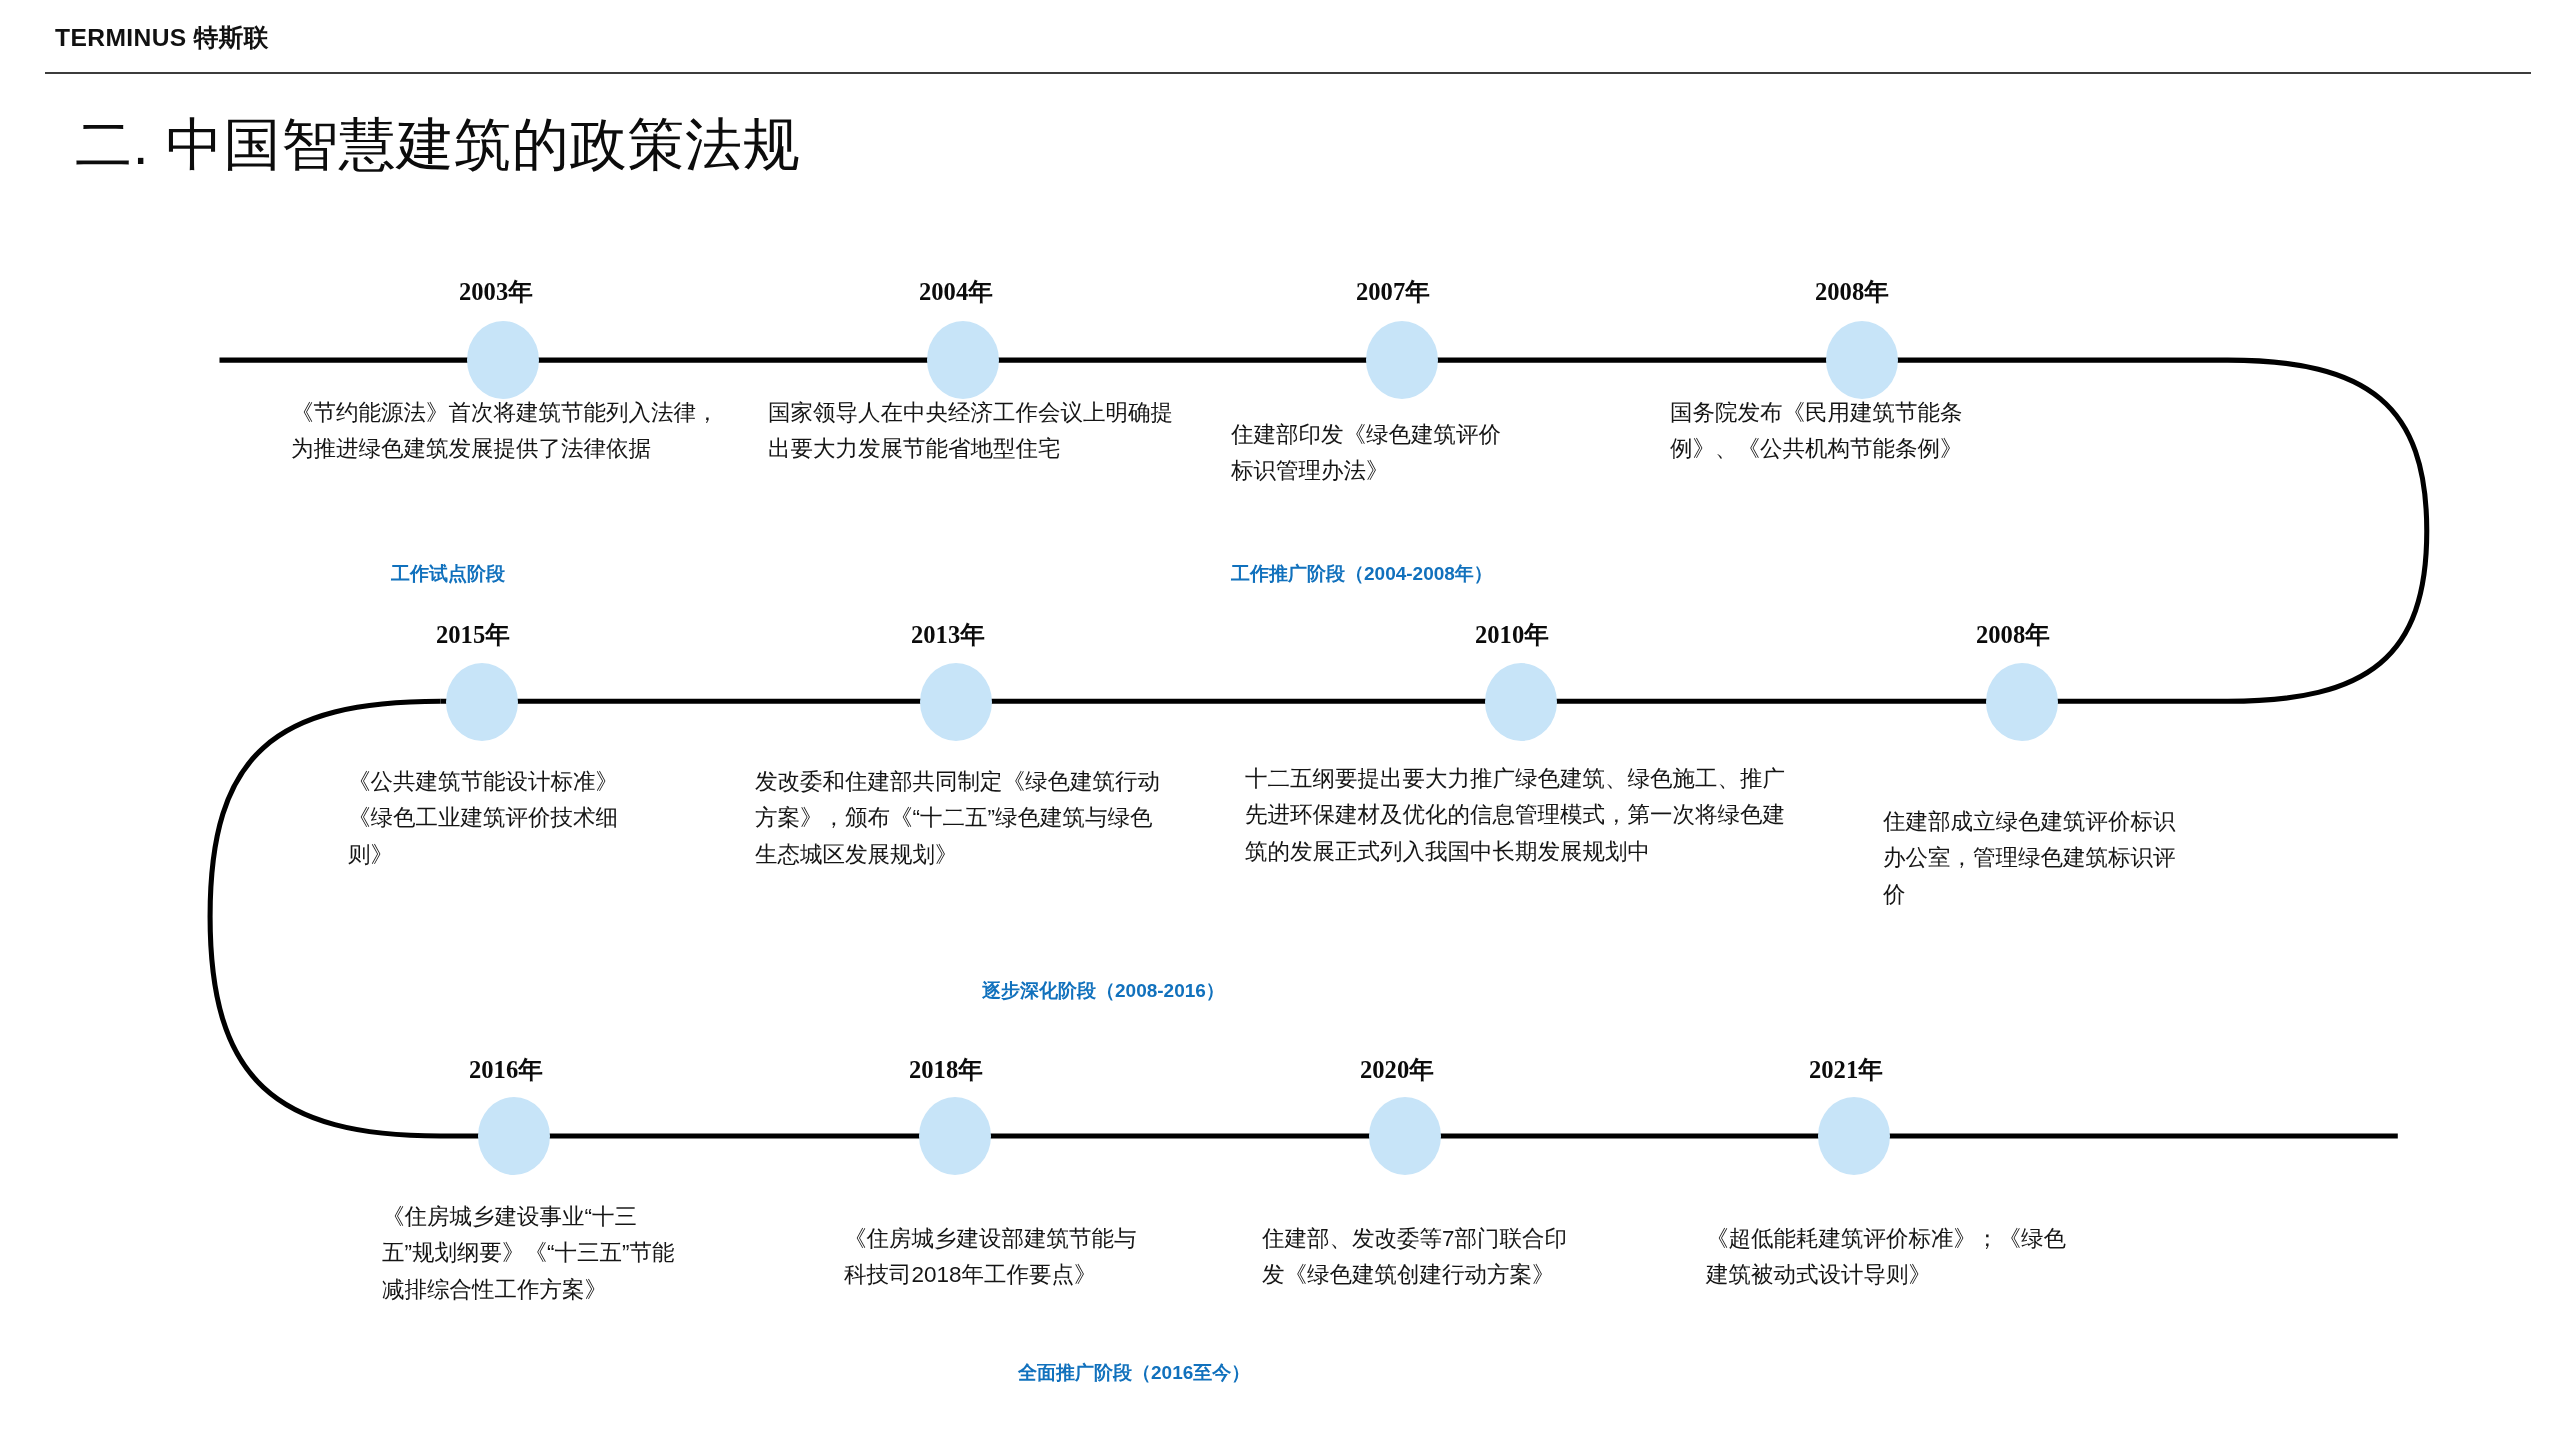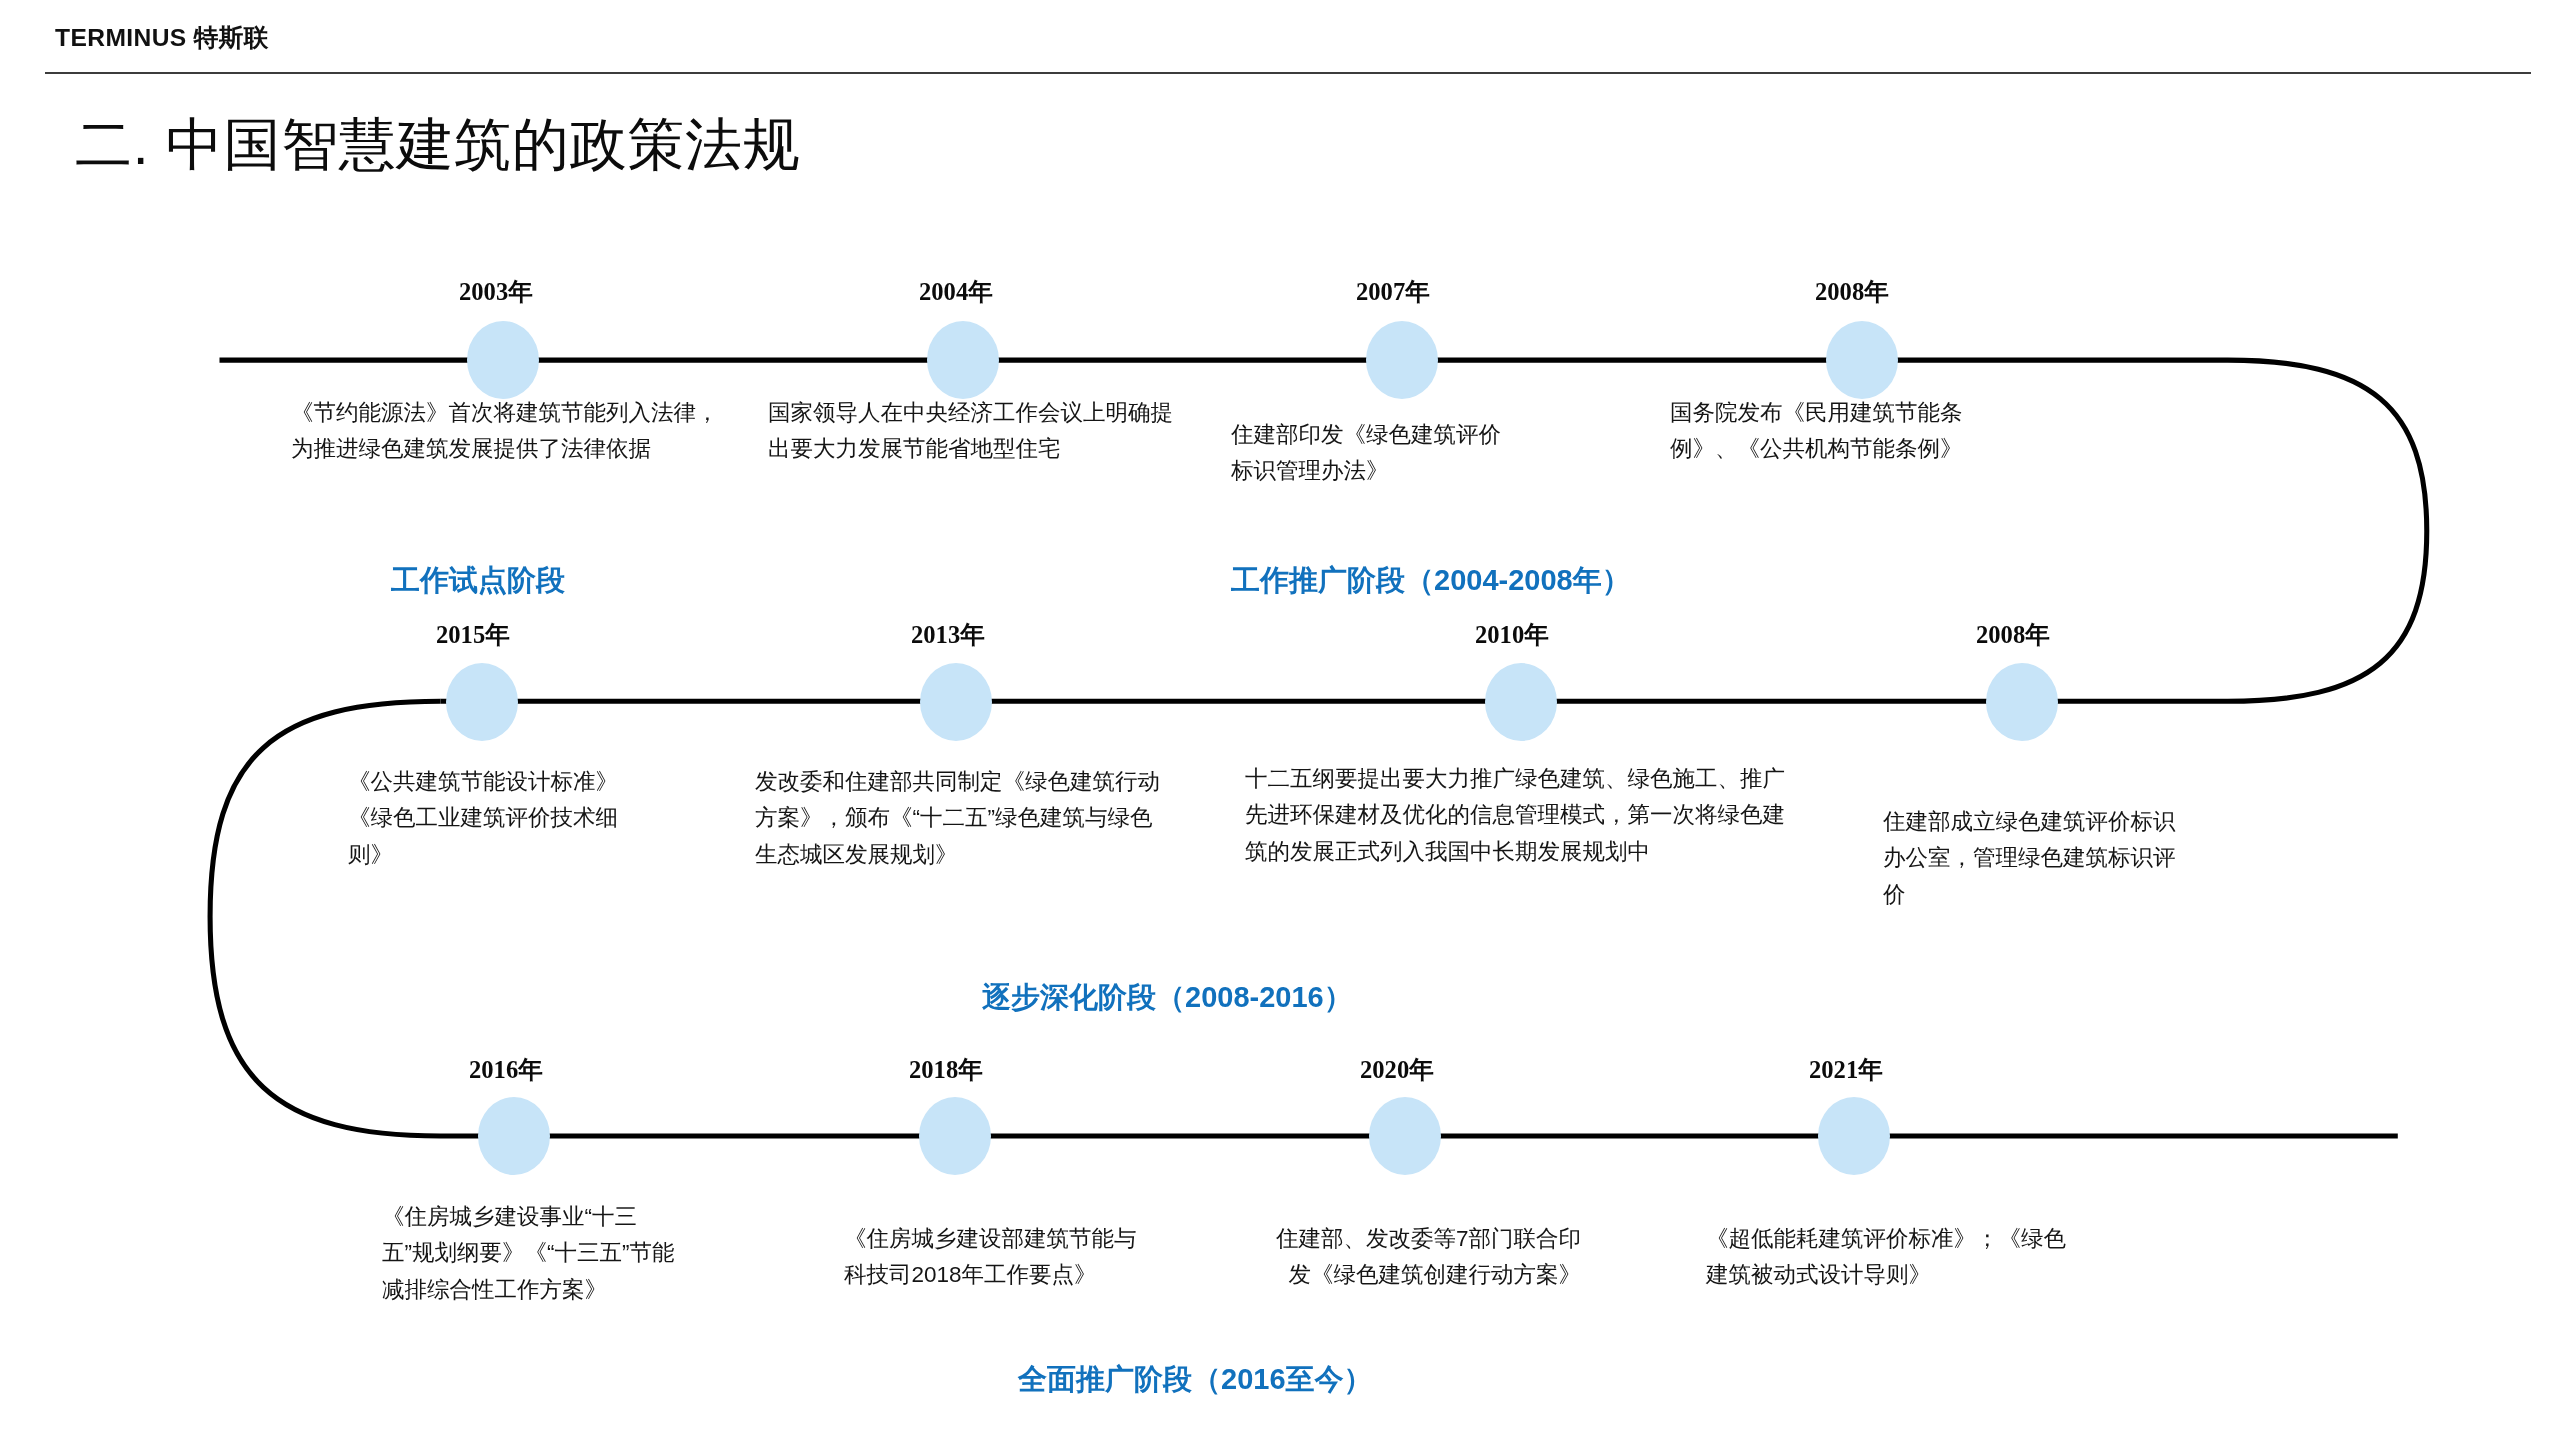--- a/index.html
+++ b/index.html
@@ -43,21 +43,21 @@
     font-family:"Liberation Serif","DejaVu Serif",serif;
     font-weight:bold;font-size:24.6px;color:#0b0b0b;white-space:nowrap;
   }
   .node-desc{
     position:absolute;
     font-size:22.5px;line-height:1.62;color:#151515;
   }
   
   .phase-label{
     position:absolute;
-    font-size:29px;font-weight:bold;color:#1171bd;white-space:nowrap;
+    font-size:19px;font-weight:bold;color:#1171bd;white-space:nowrap;
   }
 </style>
 </head>
 <body>
 
 <div id="brand-bar">
   <div id="brand-logo">TERMINUS 特斯联</div>
   <div id="brand-rule"></div>
 </div>
 <div id="page-title">二. 中国智慧建筑的政策法规</div>
@@ -136,21 +136,21 @@
 
 <div class="tl-node">
   <div class="node-dot" style="left:919px;top:1097px;"></div>
   <div class="node-year" style="left:909px;top:1053px;">2018年</div>
   <div class="node-desc" style="left:844px;top:1221px;width:313px;">《住房城乡建设部建筑节能与科技司2018年工作要点》</div>
 </div>
 
 <div class="tl-node">
   <div class="node-dot" style="left:1369px;top:1097px;"></div>
   <div class="node-year" style="left:1360px;top:1053px;">2020年</div>
-  <div class="node-desc" style="left:1262px;top:1221px;width:319px;text-align:right;">住建部、发改委等7部门联合印发《绿色建筑创建行动方案》</div>
+  <div class="node-desc" style="left:1262px;top:1221px;width:319px;">住建部、发改委等7部门联合印发《绿色建筑创建行动方案》</div>
 </div>
 
 <div class="tl-node">
   <div class="node-dot" style="left:1818px;top:1097px;"></div>
   <div class="node-year" style="left:1809px;top:1053px;">2021年</div>
   <div class="node-desc" style="left:1706px;top:1221px;width:377px;">《超低能耗建筑评价标准》；《绿色建筑被动式设计导则》</div>
 </div>
 
 <div class="phase-label" style="left:1018px;top:1360px;text-align:right;">全面推广阶段（2016至今）</div>
 

